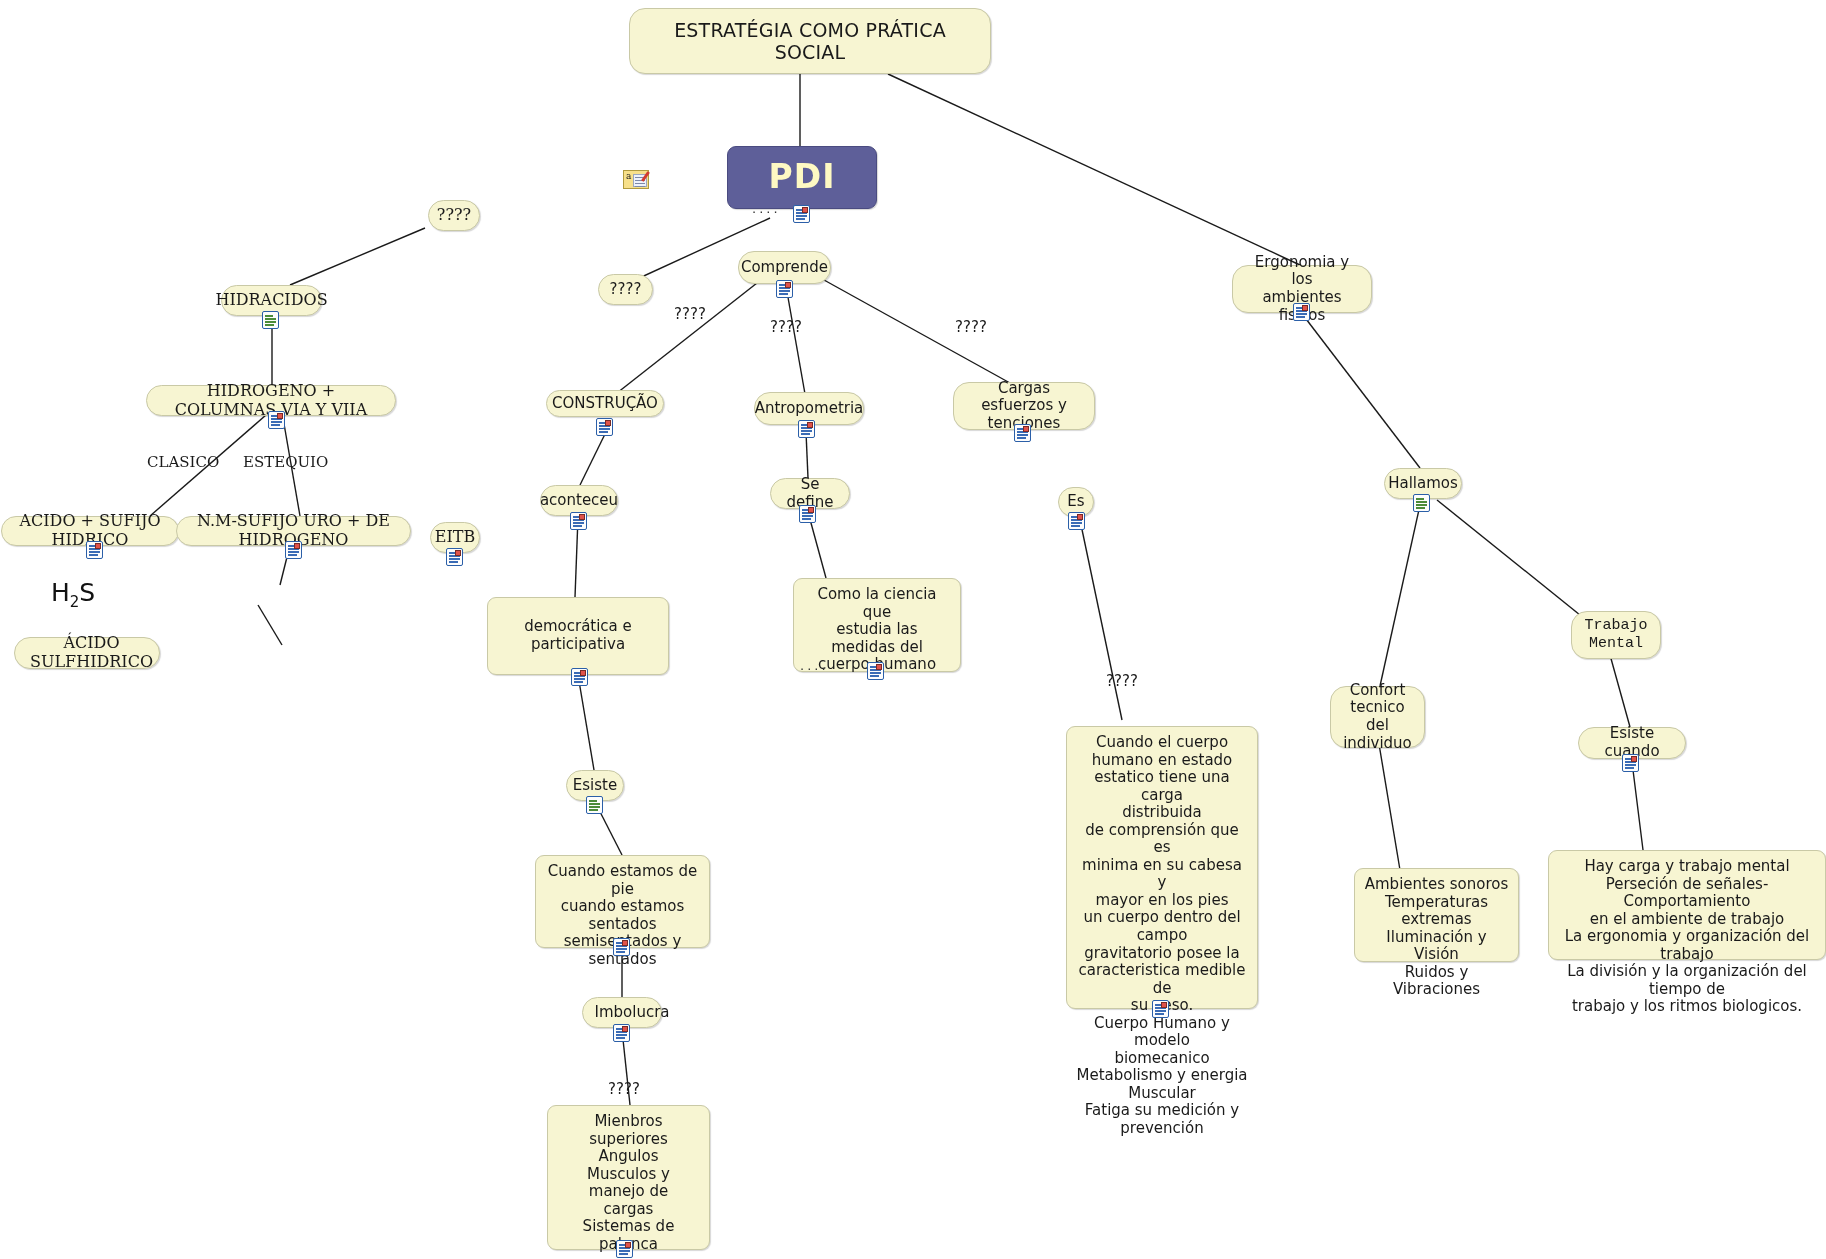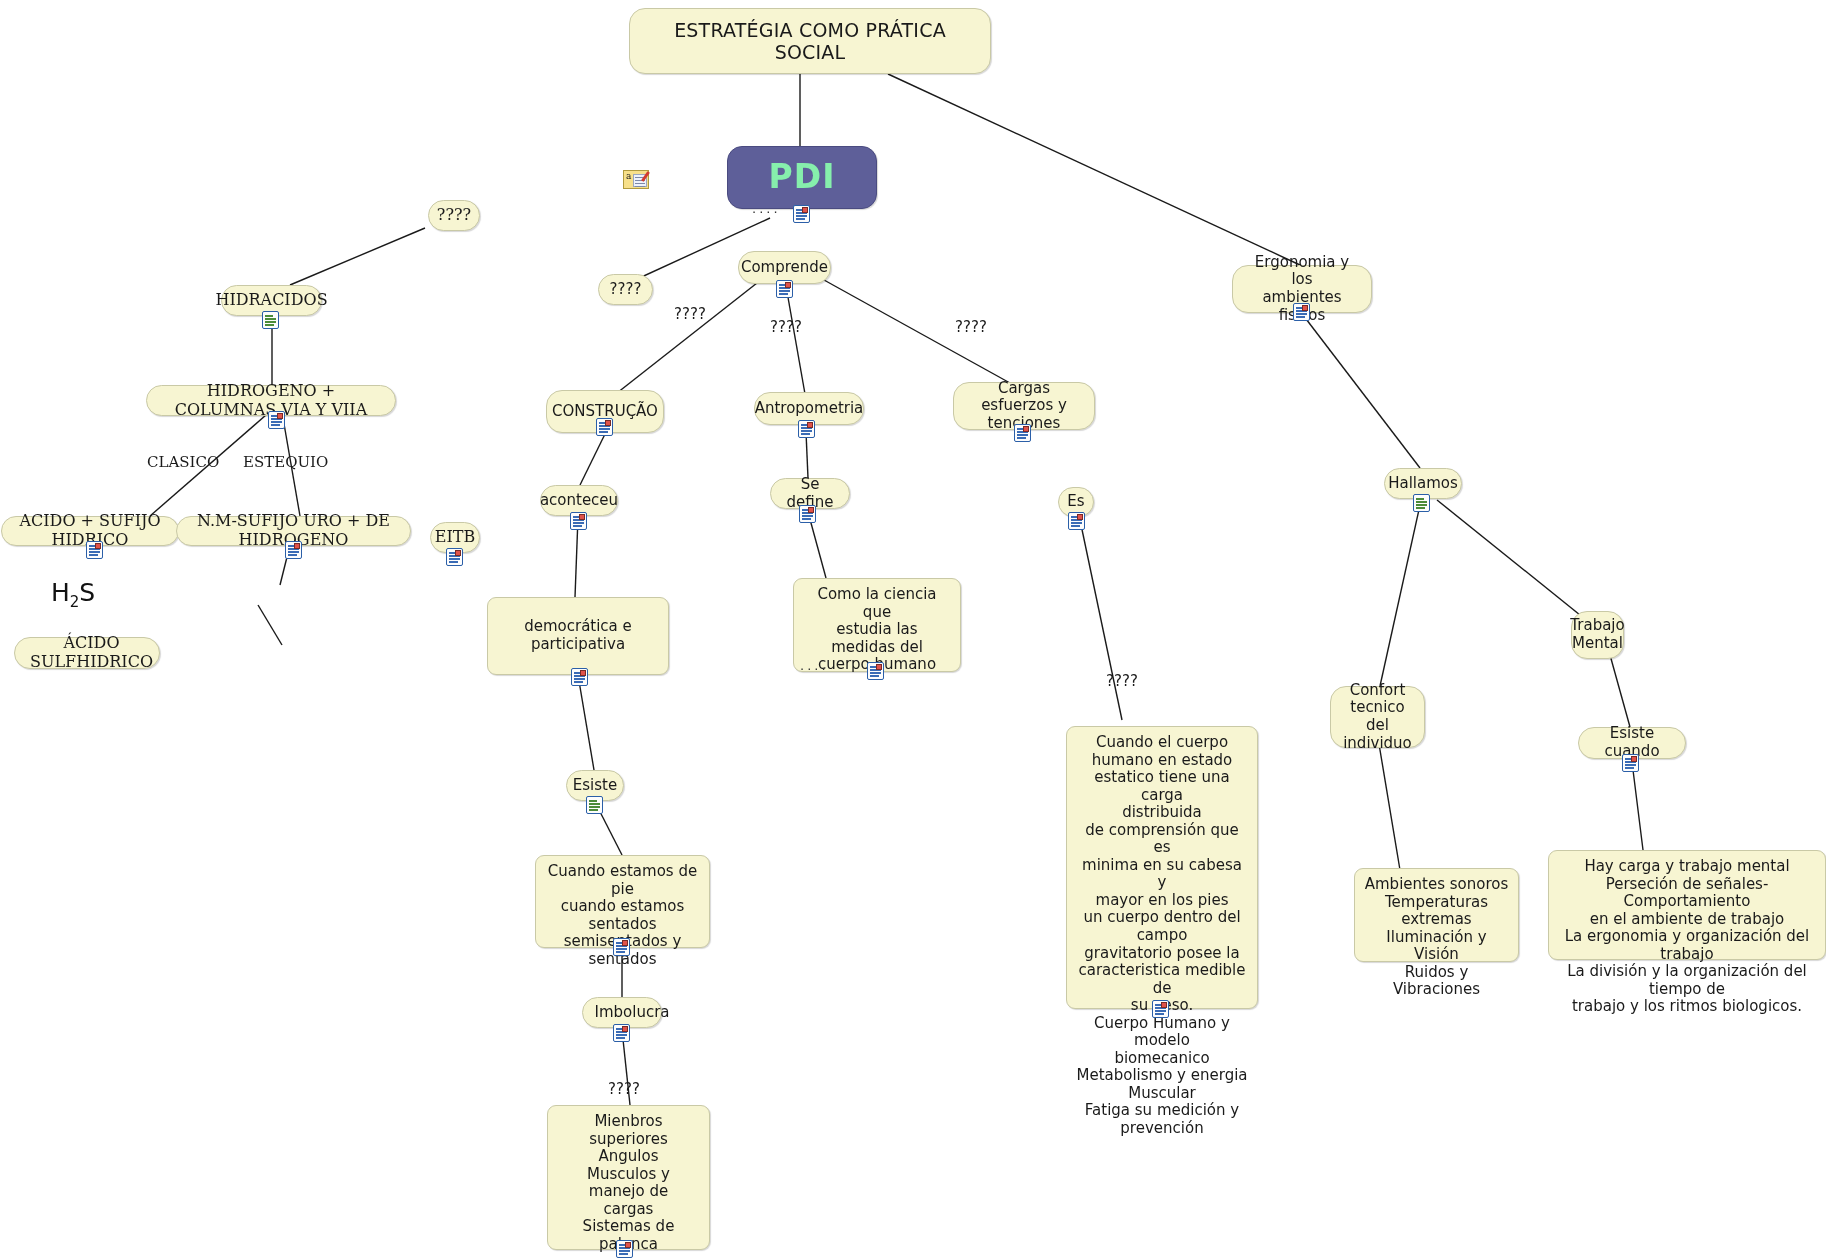--- a/index.html
+++ b/index.html
@@ -46,24 +46,24 @@
     align-items: center;
     border-radius: 16px;
   }
   .node-root {
     font-size: 19px;
     letter-spacing: 0.2px;
   }
   .node-pdi {
     background: #5e5f99;
     border: 1px solid #4a4b80;
-    color: #86efac;
+    color: #fef9c3;
     font-size: 33px;
     font-weight: bold;
-    border-radius: 15px;
+    border-radius: 9px;
     align-items: center;
     letter-spacing: 1px;
   }
   .link-label {
     position: absolute;
     font-size: 15px;
     color: #1a1a1a;
     background: transparent;
     white-space: nowrap;
   }
@@ -246,21 +246,21 @@
       <i></i>
       <i></i>
       <i></i>
       <b></b>
   </div>
 
   <div class="link-label" style="left:674px; top:305px;">????</div>
   <div class="link-label" style="left:770px; top:318px;">????</div>
   <div class="link-label" style="left:955px; top:318px;">????</div>
 
-  <div class="node center-v" style="left:546px; top:390px; width:118px; height:43px;">CONSTRUÇÃO</div>
+  <div class="node center-v" style="left:546px; top:390px; width:118px; height:27px;">CONSTRUÇÃO</div>
   <div class="res-icon" style="left:596px; top:418px;">
     <i></i>
       <i></i>
       <i></i>
       <i></i>
       <b></b>
   </div>
 
   <div class="node center-v" style="left:754px; top:392px; width:110px; height:33px;">Antropometria</div>
   <div class="res-icon" style="left:798px; top:420px;">
@@ -408,21 +408,21 @@
   </div>
 
   <div class="node center-v" style="left:1384px; top:468px; width:78px; height:31px;">Hallamos</div>
   <div class="res-icon doc" style="left:1413px; top:494px;">
     <i></i>
       <i></i>
       <i></i>
       <i></i>
   </div>
 
-  <div class="node center-v" style="left:1571px; top:611px; width:53px; height:48px;">Trabajo
+  <div class="node center-v" style="left:1571px; top:611px; width:90px; height:48px;font-family:Liberation Mono, monospace;">Trabajo
 Mental</div>
 
   <div class="node center-v" style="left:1330px; top:686px; width:95px; height:62px;">Confort
 tecnico del
 individuo</div>
 
   <div class="node center-v" style="left:1578px; top:727px; width:108px; height:32px;">Esiste cuando</div>
   <div class="res-icon" style="left:1622px; top:754px;">
     <i></i>
       <i></i>

